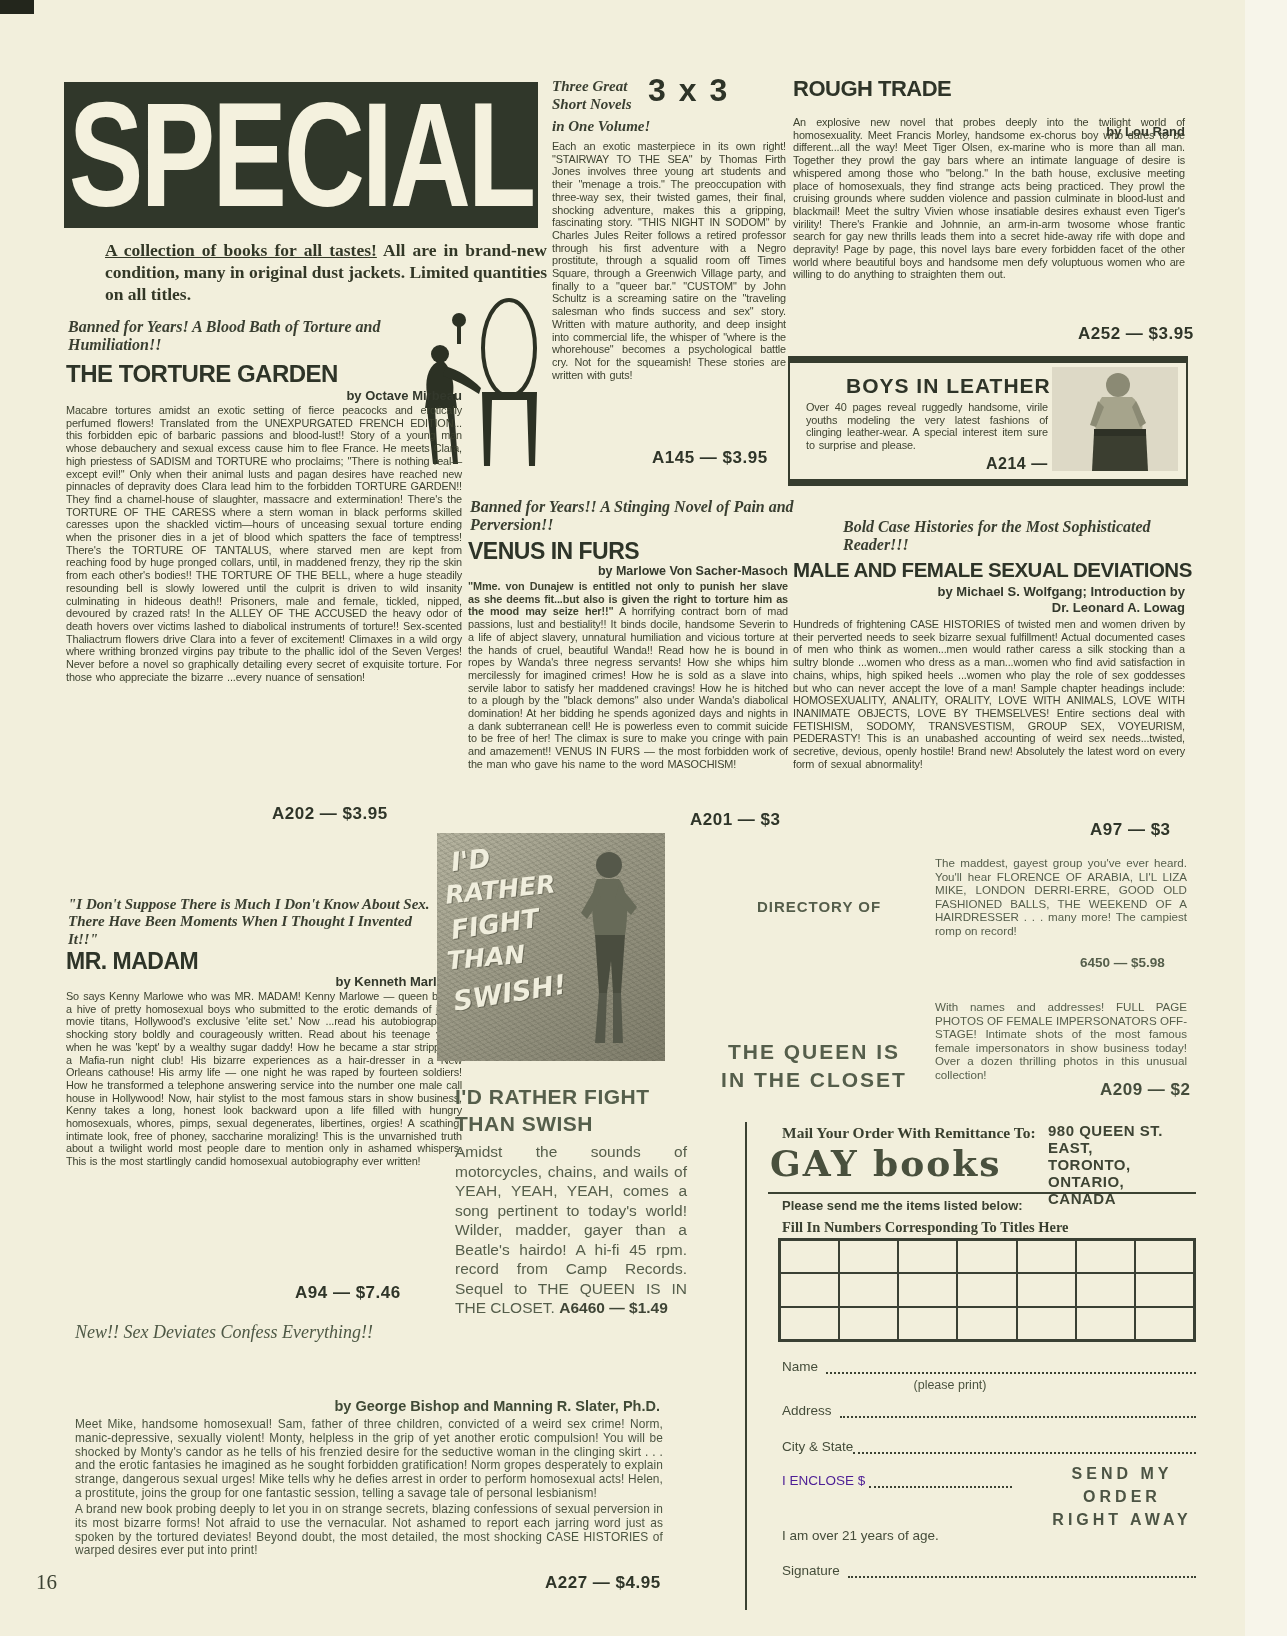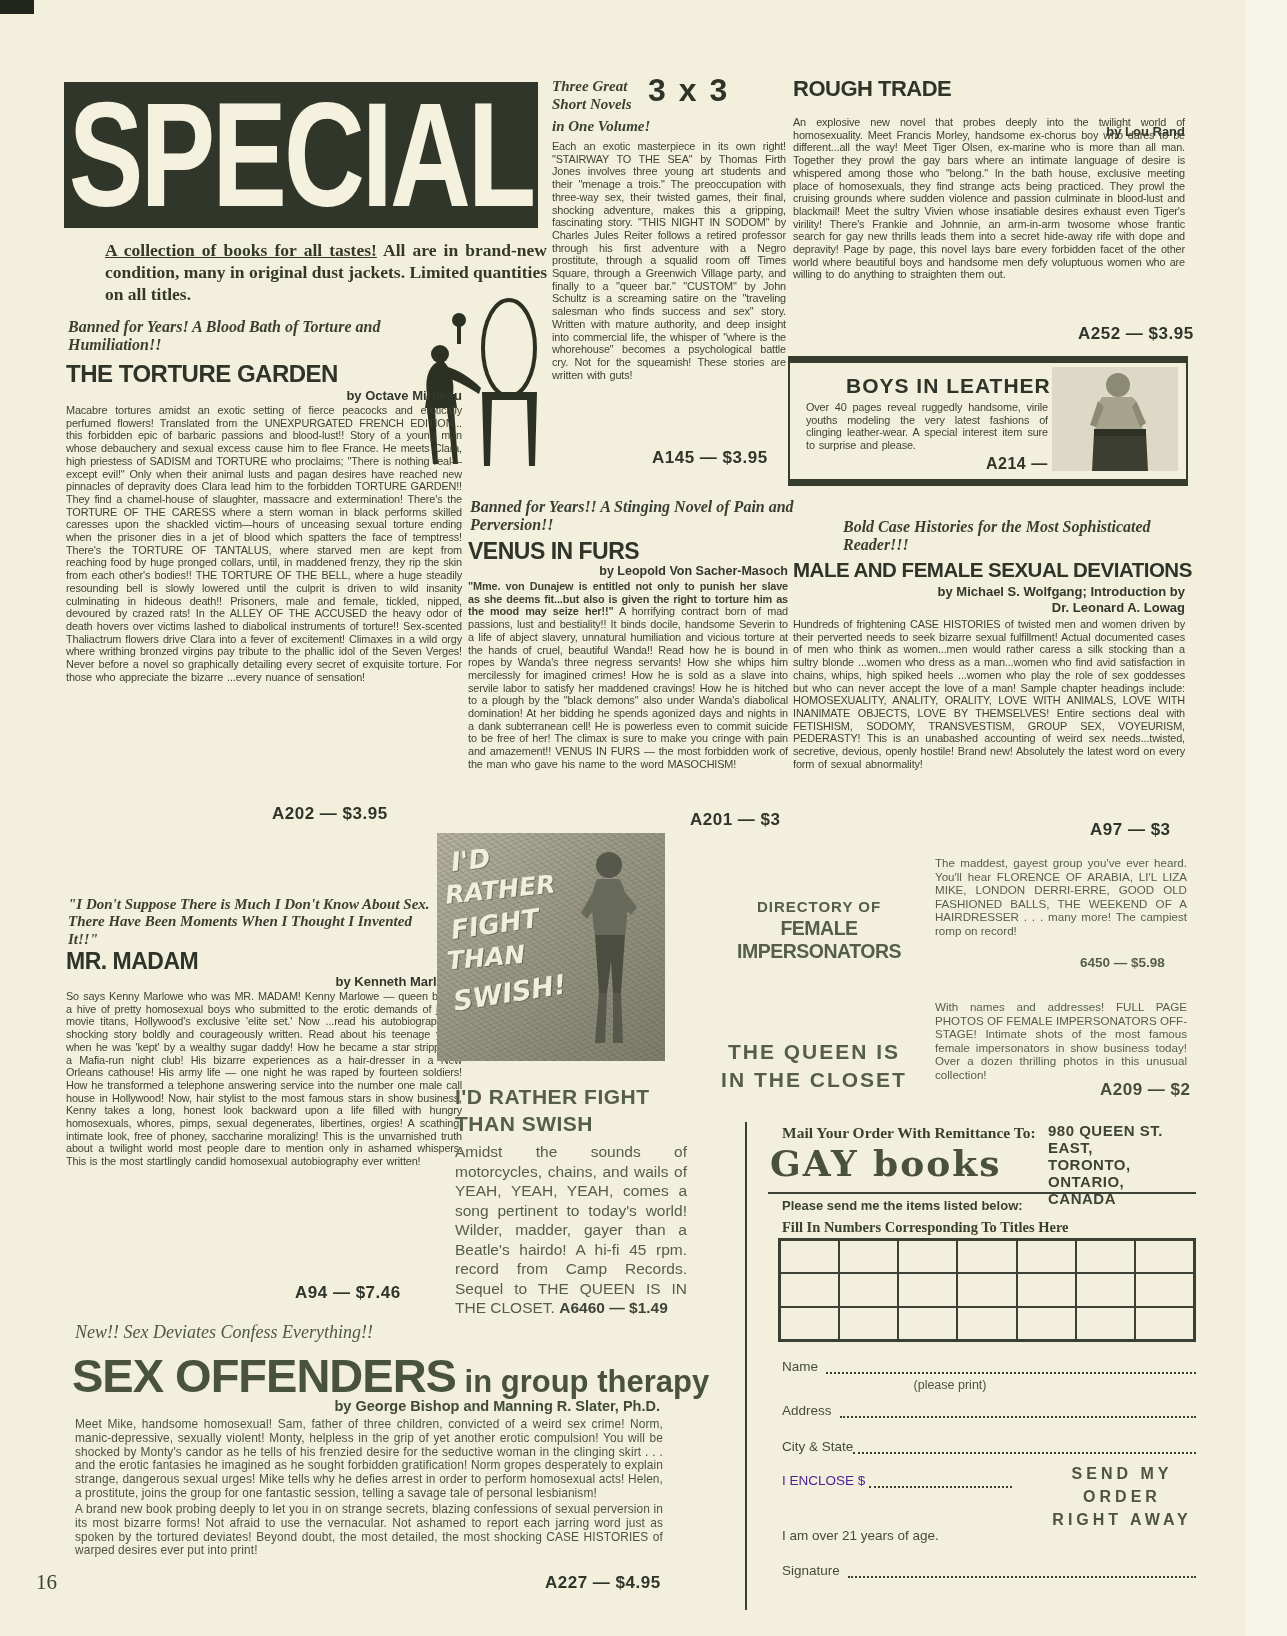--- a/index.html
+++ b/index.html
@@ -61,21 +61,21 @@
 
   <div class="abs tagline" style="left:552px;top:78px;font-size:15px;">Three Great</div>
   <div class="abs tagline" style="left:552px;top:96px;font-size:15px;">Short Novels</div>
   <div class="abs tagline" style="left:552px;top:118px;font-size:15px;">in One Volume!</div>
   <div class="abs h-title" style="left:648px;top:74px;font-size:32px;letter-spacing:2px;">3 x 3</div>
   <div class="abs body-text" style="left:552px;top:140px;width:234px;">Each an exotic masterpiece in its own right! "STAIRWAY TO THE SEA" by Thomas Firth Jones involves three young art students and their "menage a trois." The preoccupation with three-way sex, their twisted games, their final, shocking adventure, makes this a gripping, fascinating story. "THIS NIGHT IN SODOM" by Charles Jules Reiter follows a retired professor through his first adventure with a Negro prostitute, through a squalid room off Times Square, through a Greenwich Village party, and finally to a "queer bar." "CUSTOM" by John Schultz is a screaming satire on the "traveling salesman who finds success and sex" story. Written with mature authority, and deep insight into commercial life, the whisper of "where is the whorehouse" becomes a psychological battle cry. Not for the squeamish! These stories are written with guts!</div>
   <div class="abs price" style="left:652px;top:448px;">A145 — $3.95</div>
 
   <div class="abs tagline" style="left:470px;top:498px;width:330px;font-size:16px;">Banned for Years!! A Stinging Novel of Pain and Perversion!!</div>
   <div class="abs h-title" style="left:468px;top:540px;font-size:23px;">VENUS IN FURS</div>
-  <div class="abs byline" style="left:468px;top:564px;width:320px;font-size:12.5px;">by Leopold Von Sacher-Masoch</div>
+  <div class="abs byline" style="left:468px;top:564px;width:320px;font-size:12.5px;">by Marlowe Von Sacher-Masoch</div>
   <div class="abs body-text" style="left:468px;top:580px;width:320px;">
     <span style="font-weight:bold;">"Mme. von Dunajew is entitled not only to punish her slave as she deems fit...but also is given the right to torture him as the mood may seize her!!"</span><span> A horrifying contract born of mad passions, lust and bestiality!! It binds docile, handsome Severin to a life of abject slavery, unnatural humiliation and vicious torture at the hands of cruel, beautiful Wanda!! Read how he is bound in ropes by Wanda's three negress servants! How she whips him mercilessly for imagined crimes! How he is sold as a slave into servile labor to satisfy her maddened cravings! How he is hitched to a plough by the "black demons" also under Wanda's diabolical domination! At her bidding he spends agonized days and nights in a dank subterranean cell! He is powerless even to commit suicide to be free of her! The climax is sure to make you cringe with pain and amazement!! VENUS IN FURS — the most forbidden work of the man who gave his name to the word MASOCHISM!</span>
   </div>
   <div class="abs price" style="left:690px;top:810px;">A201 — $3</div>
 
   <div class="abs h-title" style="left:793px;top:78px;font-size:22px;">ROUGH TRADE</div>
   <div class="abs byline" style="left:793px;top:100px;width:392px;font-size:13px;margin-top:24px;">by Lou Rand</div>
   <div class="abs body-text" style="left:793px;top:116px;width:392px;">An explosive new novel that probes deeply into the twilight world of homosexuality. Meet Francis Morley, handsome ex-chorus boy who dares to be different...all the way! Meet Tiger Olsen, ex-marine who is more than all man. Together they prowl the gay bars where an intimate language of desire is whispered among those who "belong." In the bath house, exclusive meeting place of homosexuals, they find strange acts being practiced. They prowl the cruising grounds where sudden violence and passion culminate in blood-lust and blackmail! Meet the sultry Vivien whose insatiable desires exhaust even Tiger's virility! There's Frankie and Johnnie, an arm-in-arm twosome whose frantic search for gay new thrills leads them into a secret hide-away rife with dope and depravity! Page by page, this novel lays bare every forbidden facet of the other world where beautiful boys and handsome men defy voluptuous women who are willing to do anything to straighten them out.</div>
   <div class="abs price" style="left:1078px;top:324px;">A252 — $3.95</div>
 
@@ -123,21 +123,20 @@
   <div class="abs grainy" style="left:455px;top:1083px;font-size:21px;font-weight:bold;letter-spacing:0.5px;line-height:27px;">
     <div>I'D RATHER FIGHT</div>
     <div>THAN SWISH</div>
   </div>
   <div class="abs grainy" style="left:455px;top:1142px;width:232px;font-size:15.5px;line-height:19.5px;text-align:justify;">
     <span>Amidst the sounds of motorcycles, chains, and wails of YEAH, YEAH, YEAH, comes a song pertinent to today's world! Wilder, madder, gayer than a Beatle's hairdo! A hi-fi 45 rpm. record from Camp Records. Sequel to THE QUEEN IS IN THE CLOSET. </span><span style="font-weight:bold;color:#3f4536;">A6460 — $1.49</span>
   </div>
 
   <div class="abs grainy" style="left:696px;top:898px;width:246px;text-align:center;font-weight:bold;">
     <div style="font-size:15px;letter-spacing:1px;">DIRECTORY OF</div>
-    <div style="font-size:19.5px;letter-spacing:-0.5px;margin-top:2px;">FEMALE IMPERSONATORS</div>
   </div>
   <div class="abs grainy" style="left:935px;top:856px;width:252px;font-size:11.6px;line-height:13.6px;text-align:justify;">The maddest, gayest group you've ever heard. You'll hear FLORENCE OF ARABIA, LI'L LIZA MIKE, LONDON DERRI-ERRE, GOOD OLD FASHIONED BALLS, THE WEEKEND OF A HAIRDRESSER . . . many more! The campiest romp on record!</div>
   <div class="abs grainy" style="left:1080px;top:955px;font-size:13.5px;font-weight:bold;">6450 — $5.98</div>
   <div class="abs grainy" style="left:706px;top:1038px;width:216px;text-align:center;font-size:21px;font-weight:bold;letter-spacing:2px;line-height:28px;">
     <div>THE QUEEN IS</div>
     <div>IN THE CLOSET</div>
   </div>
   <div class="abs grainy" style="left:935px;top:1000px;width:252px;font-size:11.6px;line-height:13.6px;text-align:justify;">With names and addresses! FULL PAGE PHOTOS OF FEMALE IMPERSONATORS OFF-STAGE! Intimate shots of the most famous female impersonators in show business today! Over a dozen thrilling photos in this unusual collection!</div>
   <div class="abs price" style="left:1100px;top:1080px;color:#454d3c;">A209 — $2</div>
 
@@ -198,22 +197,19 @@
     <div>ORDER</div>
     <div>RIGHT  AWAY</div>
   </div>
   <div class="abs" style="left:782px;top:1528px;font-size:13.5px;color:#454d3a;">I am over 21 years of age.</div>
   <div class="abs" style="left:782px;top:1562px;width:414px;display:flex;align-items:flex-end;gap:8px;">
     <span style="font-size:13.5px;color:#454d3a;">Signature</span>
     <span class="dotted-field" style="flex:1;height:14px;"></span>
   </div>
 
   <div class="abs tagline grainy" style="left:75px;top:1322px;font-size:18px;font-weight:normal;color:#4e5845;">New!! Sex Deviates Confess Everything!!</div>
-  <div class="abs" style="left:72px;top:1348px;width:620px;white-space:nowrap;">
-    <span style="font-weight:bold;font-size:47px;letter-spacing:-1px;color:#49523e;">SEX OFFENDERS</span><span style="font-weight:bold;font-size:31px;color:#49523e;"> in group therapy</span>
-  </div>
   <div class="abs byline" style="left:75px;top:1398px;width:585px;font-size:14.5px;color:#404a36;">by George Bishop and Manning R. Slater, Ph.D.</div>
   <div class="abs" style="left:75px;top:1418px;width:588px;font-size:11.9px;line-height:13.8px;text-align:justify;color:#4b5440;letter-spacing:0.1px;">Meet Mike, handsome homosexual! Sam, father of three children, convicted of a weird sex crime! Norm, manic-depressive, sexually violent! Monty, helpless in the grip of yet another erotic compulsion! You will be shocked by Monty's candor as he tells of his frenzied desire for the seductive woman in the clinging skirt . . . and the erotic fantasies he imagined as he sought forbidden gratification! Norm gropes desperately to explain strange, dangerous sexual urges! Mike tells why he defies arrest in order to perform homosexual acts! Helen, a prostitute, joins the group for one fantastic session, telling a savage tale of personal lesbianism!</div>
   <div class="abs" style="left:75px;top:1503px;width:588px;font-size:11.9px;line-height:13.8px;text-align:justify;color:#4b5440;letter-spacing:0.1px;">A brand new book probing deeply to let you in on strange secrets, blazing confessions of sexual perversion in its most bizarre forms! Not afraid to use the vernacular. Not ashamed to report each jarring word just as spoken by the tortured deviates! Beyond doubt, the most detailed, the most shocking CASE HISTORIES of warped desires ever put into print!</div>
   <div class="abs price" style="left:545px;top:1573px;">A227 — $4.95</div>
 
   <div class="abs" style="left:36px;top:1570px;font-family:'Liberation Serif',serif;font-size:21px;color:#3c4233;">16</div>
 </div>
 
 </body></html>

